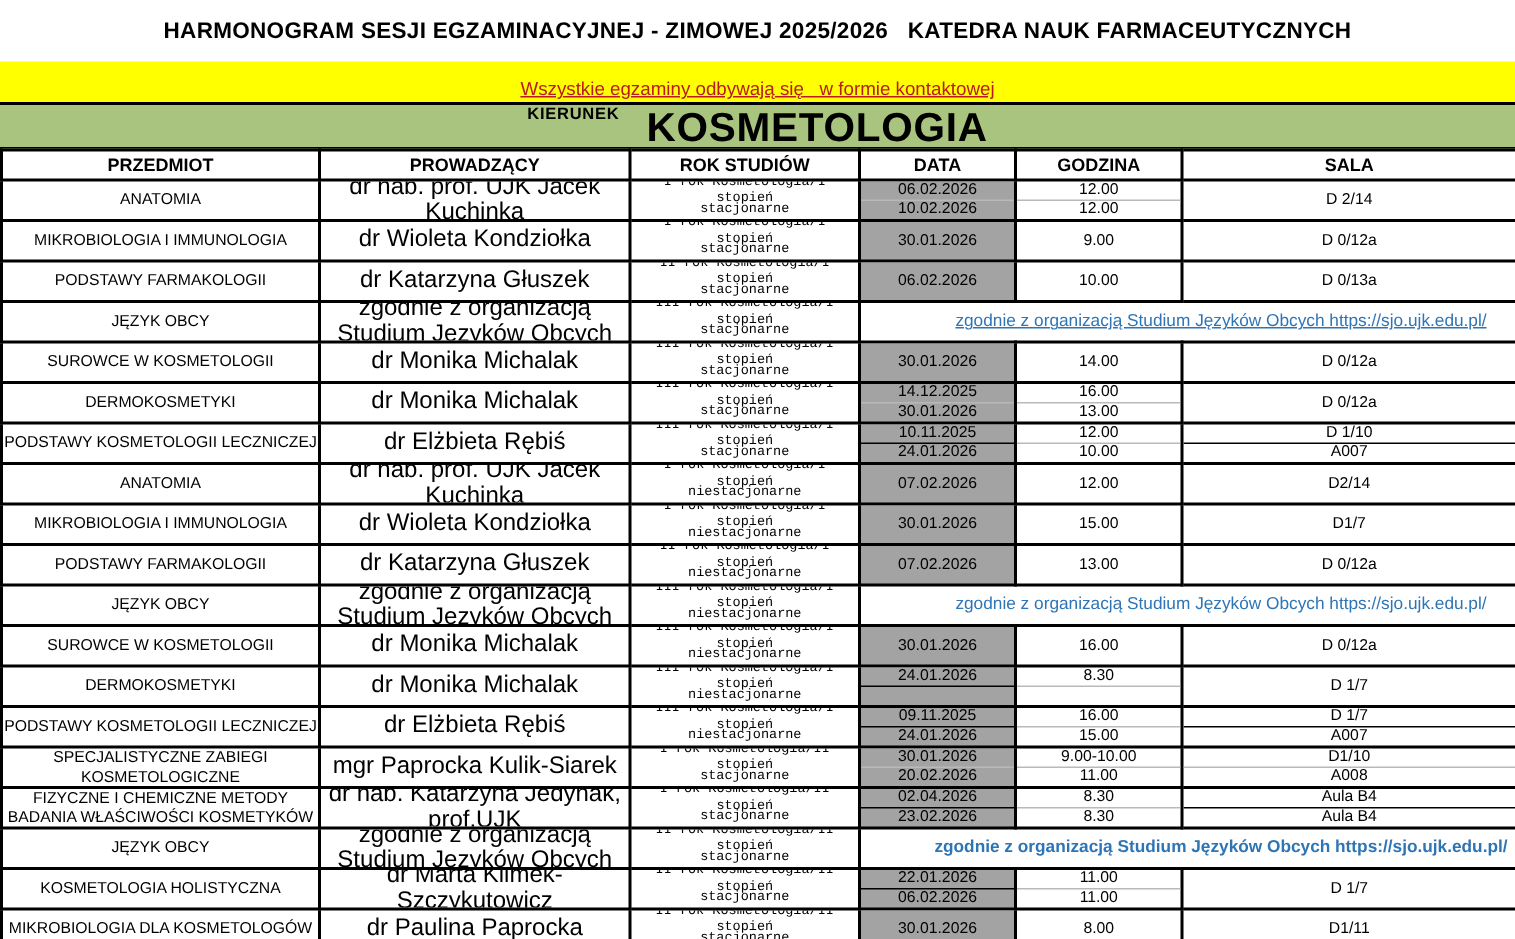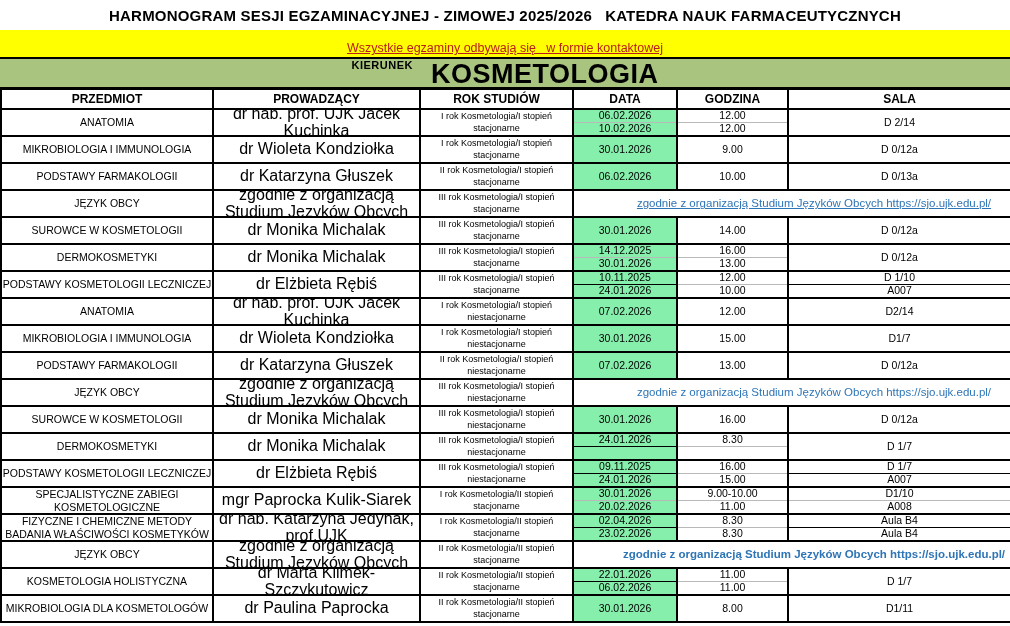--- a/index.html
+++ b/index.html
@@ -1,19 +1,19 @@
 <!DOCTYPE html>
 <html><head>
 <meta charset="utf-8">
 <style>
   html,body{margin:0;padding:0;background:#fff;}
   body{width:1010px;font-family:"Liberation Sans",sans-serif;color:#000;}
   .page{width:1010px;}
 
-  .title{height:30px;display:flex;align-items:center;justify-content:center;
+  .title{height:41px;display:flex;align-items:center;justify-content:center;
          font-weight:bold;font-size:15px;letter-spacing:.2px;background:#fff;white-space:pre;}
 
   .notice{height:27px;background:#FFFF00;display:flex;align-items:flex-end;justify-content:center;padding-bottom:2px;box-sizing:border-box;}
   .notice span{color:#b91c1c;font-size:12.5px;text-decoration:underline;white-space:pre;}
 
   .kierunek{height:31px;background:#A9C47F;border-top:2px solid #000;border-bottom:1px solid #000;
             display:flex;align-items:flex-start;justify-content:center;gap:18px;box-sizing:border-box;}
   .k-label{font-weight:bold;font-size:11px;letter-spacing:.5px;}
   .k-value{font-weight:bold;font-size:27px;letter-spacing:.5px;}
 
@@ -24,22 +24,22 @@
   tbody tr{height:27px;}
   .stack{display:flex;flex-direction:column;justify-content:center;height:25px;}
   .sub{flex:1;display:flex;align-items:center;justify-content:center;min-height:11px;line-height:1.05;}
   .sep-light{border-top:1px solid #b9b9b9;}
   .sep-dark{border-top:1px solid #000;}
 
   .c-subject{font-size:10.5px;}
   .c-subject .sub{line-height:1.15;}
   .c-lect{font-size:16px;}
   .c-rok{font-size:9px;}
-  .c-rok .sub{line-height:1.2;}
-  .c-date{background:#86efac;font-size:10.5px;}
+  .c-rok .sub{line-height:1.2;font-family:Liberation Mono, monospace;}
+  .c-date{background:#a3a3a3;font-size:10.5px;}
   .c-time{font-size:10.5px;}
   .c-room{font-size:10.5px;}
   .c-link{font-size:11.5px;color:#2E75B6;cursor:pointer;padding-left:44px;}
   .link-underline{text-decoration:underline;}
   .link-bold{font-weight:bold;}
 </style>
 </head>
 <body>
 
 <div class="page">

